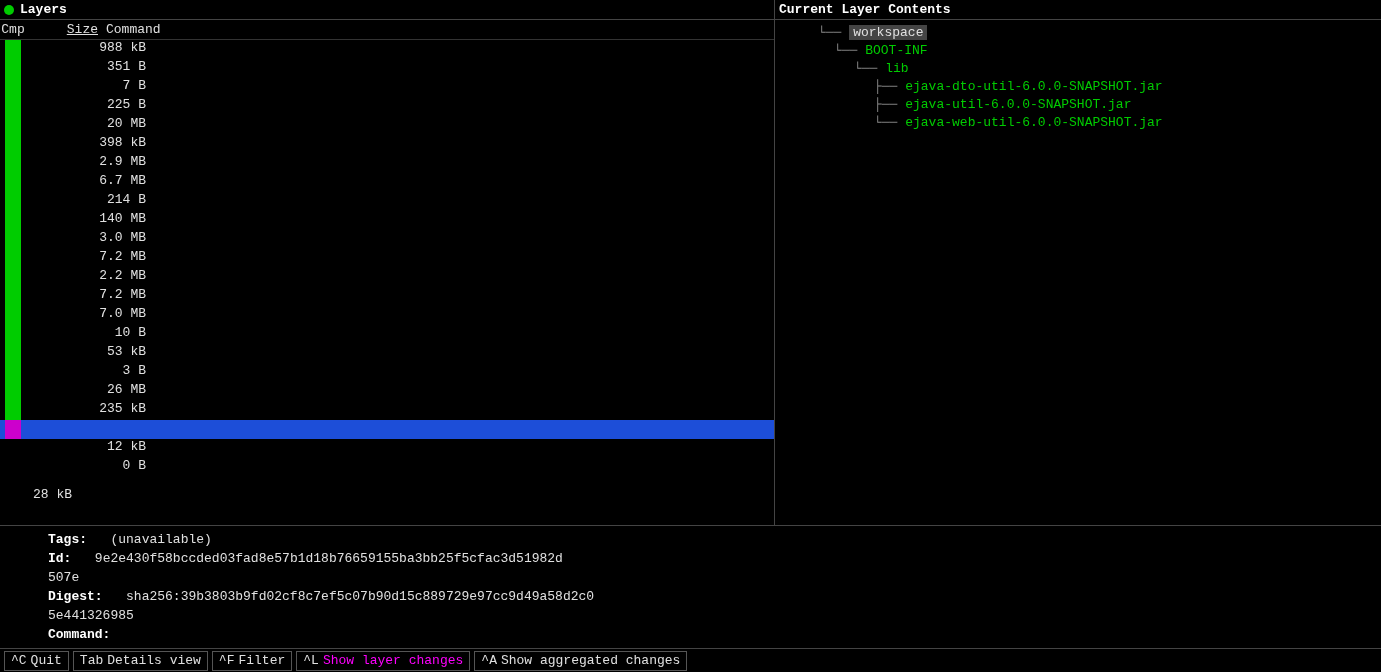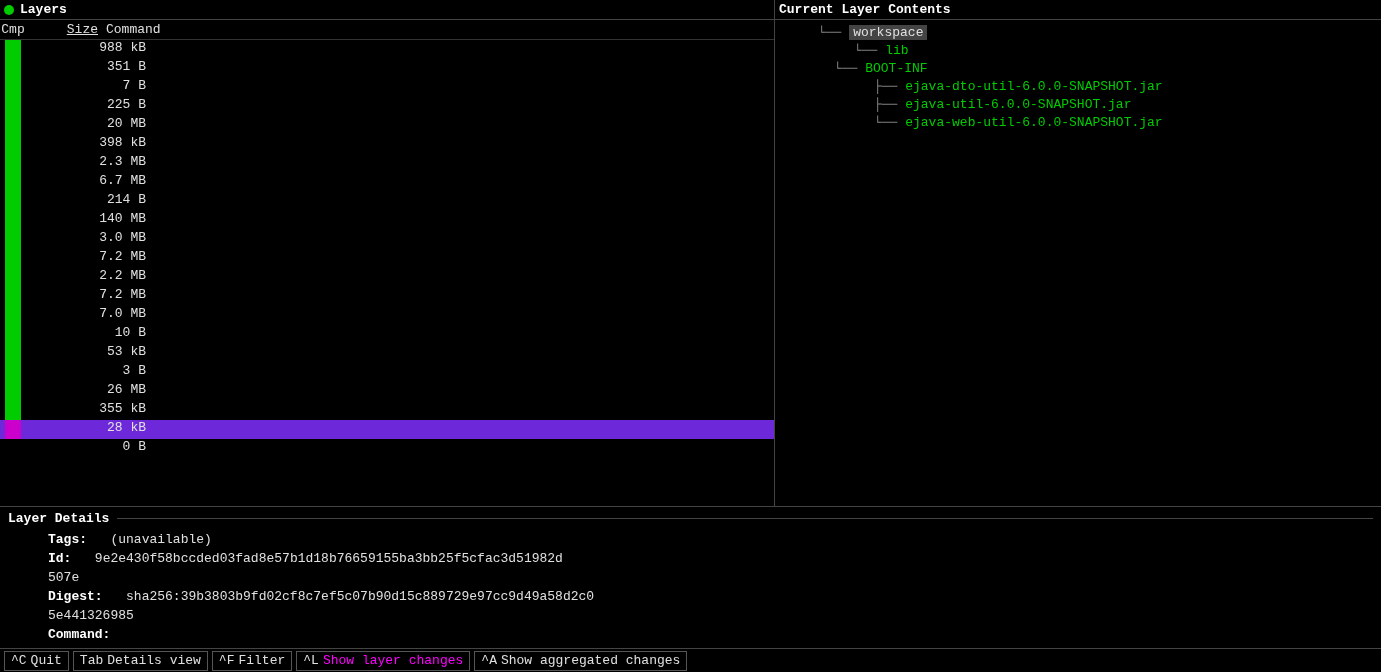--- a/index.html
+++ b/index.html
@@ -76,21 +76,22 @@
       overflow-y: auto;
       overflow-x: hidden;
     }
     .layer-row {
       display: flex;
       align-items: flex-start;
       height: 19px;
       gap: 48px;
     }
     .layer-row.selected {
-      background: #6d28d9;
+      background: #1d4ed8;
+      flex-direction: column;
     }
     .layer-cmp {
       width: 26px;
       flex-shrink: 0;
       display: flex;
       align-items: center;
       justify-content: center;
     }
     .cmp-bar {
       width: 16px;
@@ -282,21 +283,21 @@
             <div class="layer-cmp">
               <div class="cmp-bar"></div>
             </div>
             <div class="layer-size">398 kB</div>
             <div class="layer-command"></div>
           </div>
           <div class="layer-row">
             <div class="layer-cmp">
               <div class="cmp-bar"></div>
             </div>
-            <div class="layer-size">2.3 MB</div>
+            <div class="layer-size">2.9 MB</div>
             <div class="layer-command"></div>
           </div>
           <div class="layer-row">
             <div class="layer-cmp">
               <div class="cmp-bar"></div>
             </div>
             <div class="layer-size">6.7 MB</div>
             <div class="layer-command"></div>
           </div>
           <div class="layer-row">
@@ -373,63 +374,64 @@
             <div class="layer-cmp">
               <div class="cmp-bar"></div>
             </div>
             <div class="layer-size">26 MB</div>
             <div class="layer-command"></div>
           </div>
           <div class="layer-row">
             <div class="layer-cmp">
               <div class="cmp-bar"></div>
             </div>
-            <div class="layer-size">355 kB</div>
+            <div class="layer-size">235 kB</div>
             <div class="layer-command"></div>
           </div>
           <div class="layer-row selected">
             <div class="layer-cmp">
               <div class="cmp-bar-pink"></div>
             </div>
             <div class="layer-size">28 kB</div>
+            <div class="layer-command"></div>
+          </div>
+          <div class="layer-row">
+            <div class="layer-cmp"></div>
+            <div class="layer-size">12 kB</div>
             <div class="layer-command"></div>
           </div>
           <div class="layer-row">
             <div class="layer-cmp"></div>
             <div class="layer-size">0 B</div>
             <div class="layer-command"></div>
           </div>
         </div>
     </div>
 
     <div class="contents-panel">
       <div class="contents-header">
         <span class="contents-header-title">Current Layer Contents</span>
       </div>
       <div class="contents-body">
         <div class="tree-item">
           <span class="tree-connector">└──</span>
           <span class="tree-workspace">workspace</span>
         </div>
         <div id="tree-items">
+            <div class="tree-item" style="padding-left: 16px;"><span class="tree-connector">└── </span><span class="tree-dir">BOOT-INF</span></div>
             <div class="tree-item" style="padding-left: 36px;"><span class="tree-connector">└── </span><span class="tree-dir">lib</span></div>
-            <div class="tree-item" style="padding-left: 16px;"><span class="tree-connector">└── </span><span class="tree-dir">BOOT-INF</span></div>
             <div class="tree-item" style="padding-left: 56px;"><span class="tree-connector">├── </span><span class="tree-file">ejava-dto-util-6.0.0-SNAPSHOT.jar</span></div>
             <div class="tree-item" style="padding-left: 56px;"><span class="tree-connector">├── </span><span class="tree-file">ejava-util-6.0.0-SNAPSHOT.jar</span></div>
             <div class="tree-item" style="padding-left: 56px;"><span class="tree-connector">└── </span><span class="tree-file">ejava-web-util-6.0.0-SNAPSHOT.jar</span></div>
           </div>
       </div>
     </div>
   </div>
 
   <div class="detail-panel">
-    <div class="detail-header">
-      <span class="detail-header-title">Layer Details</span>
-      <div class="detail-separator"></div>
-    </div>
     <div class="detail-row">
       <span class="detail-label">Tags:</span>
       <span class="detail-value">&nbsp;</span>
       <span class="detail-value">(unavailable)</span>
     </div>
     <div class="detail-row">
       <span class="detail-label">Id:</span>
       <span class="detail-value">&nbsp;</span>
       <span class="detail-value">9e2e430f58bccded03fad8e57b1d18b76659155ba3bb25f5cfac3d51982d</span>
     </div>

